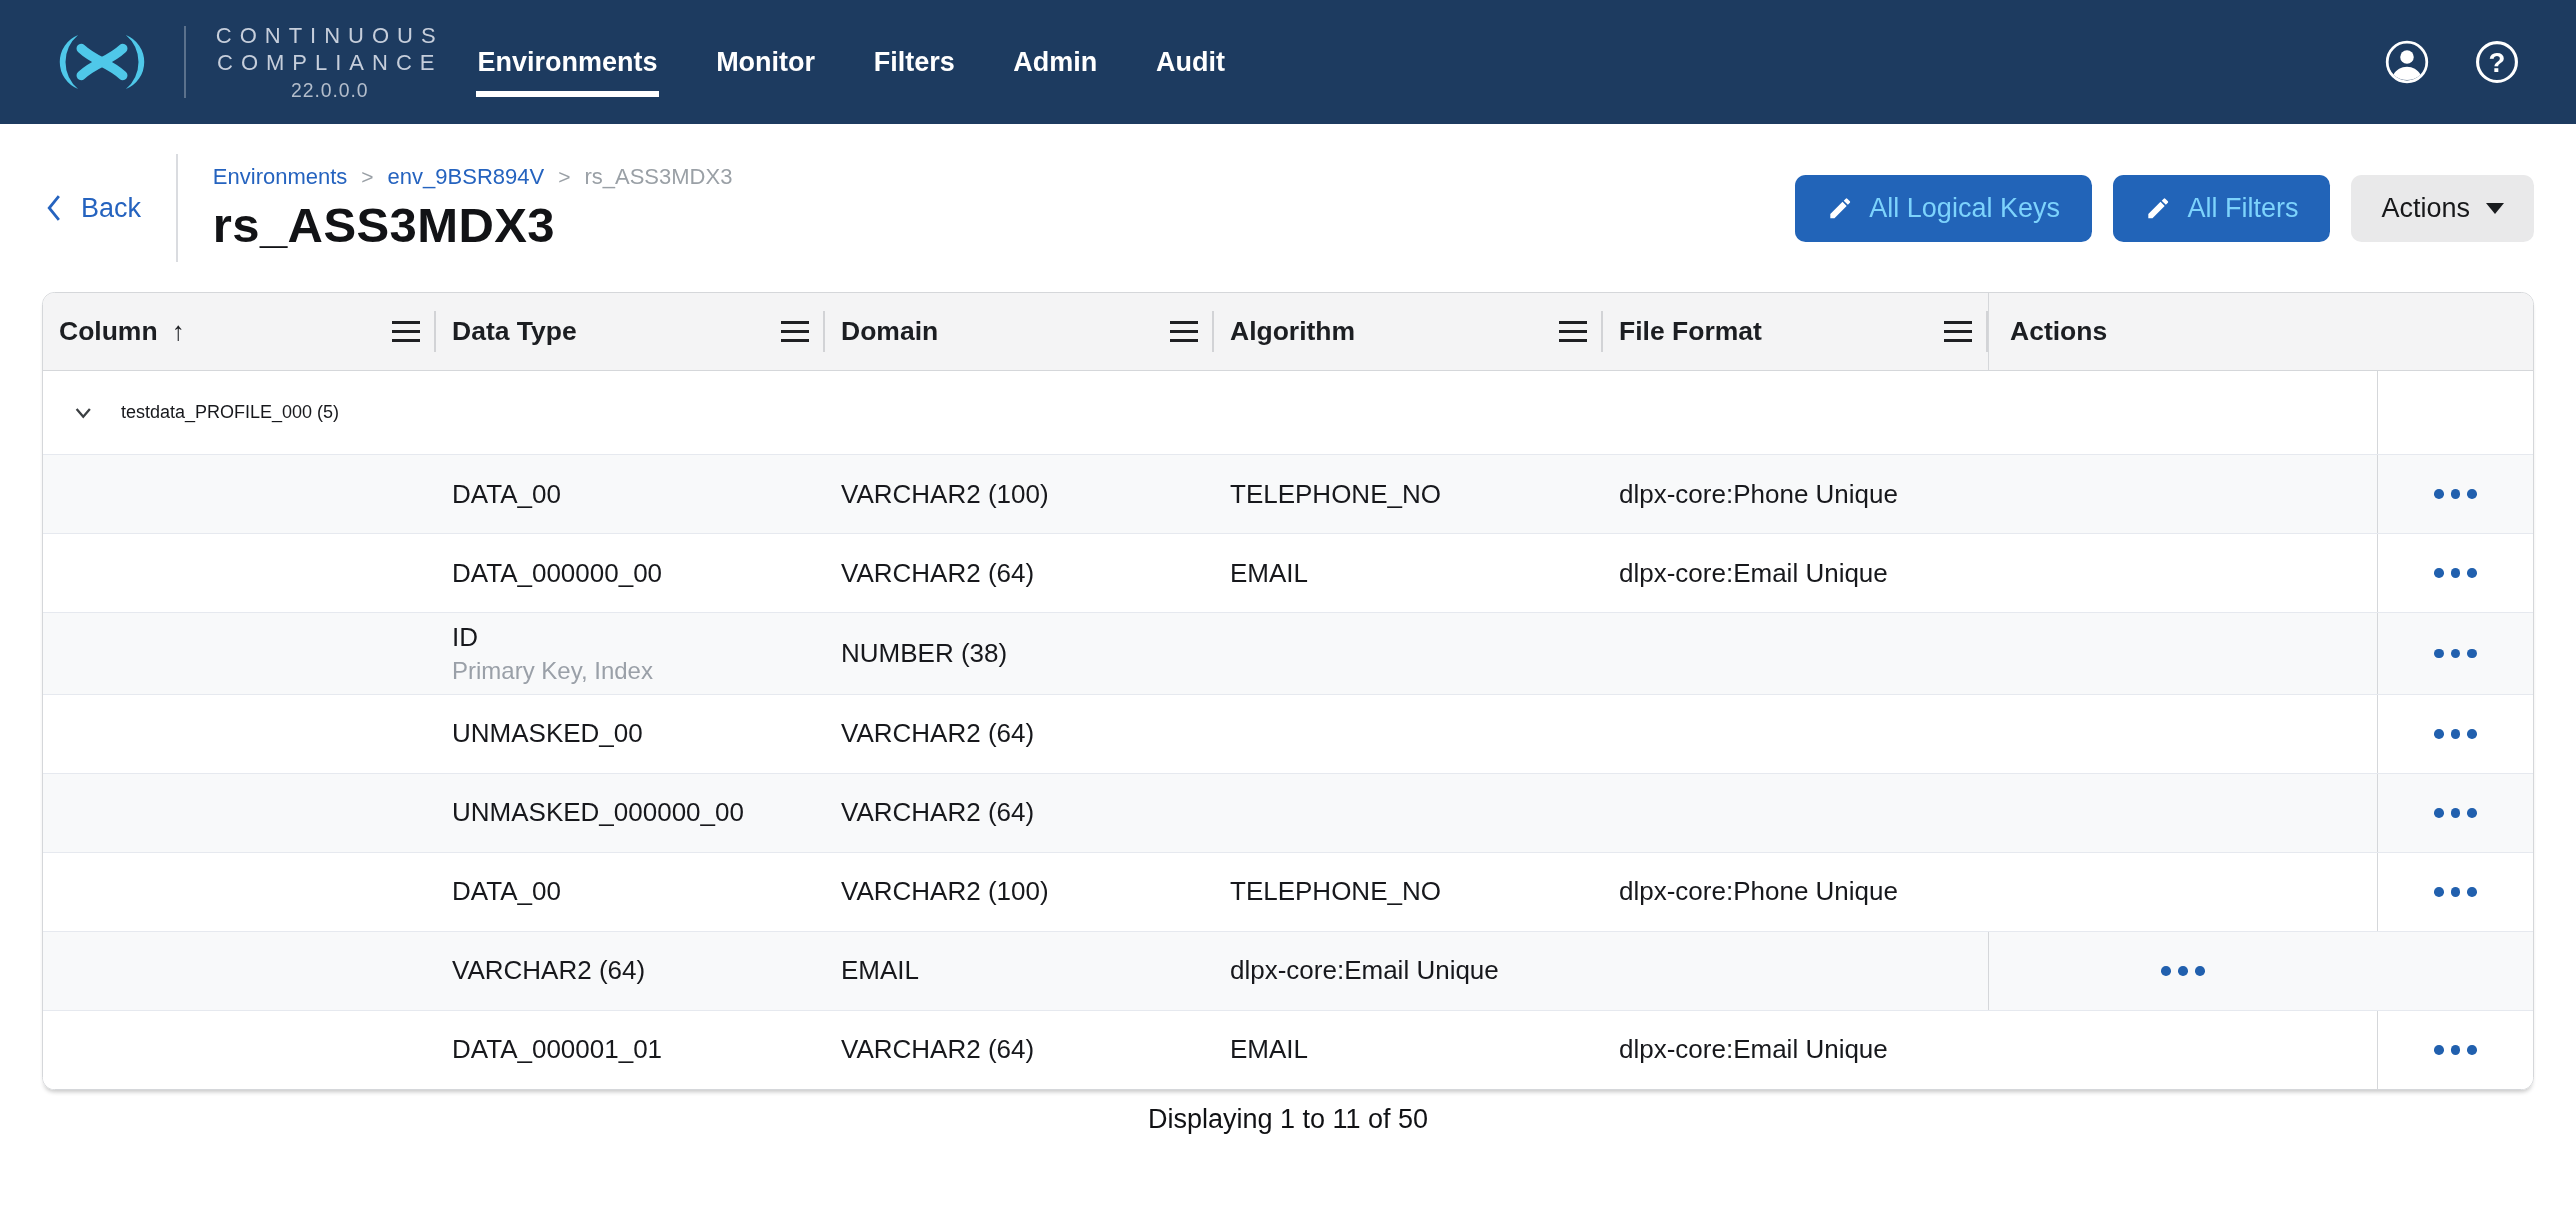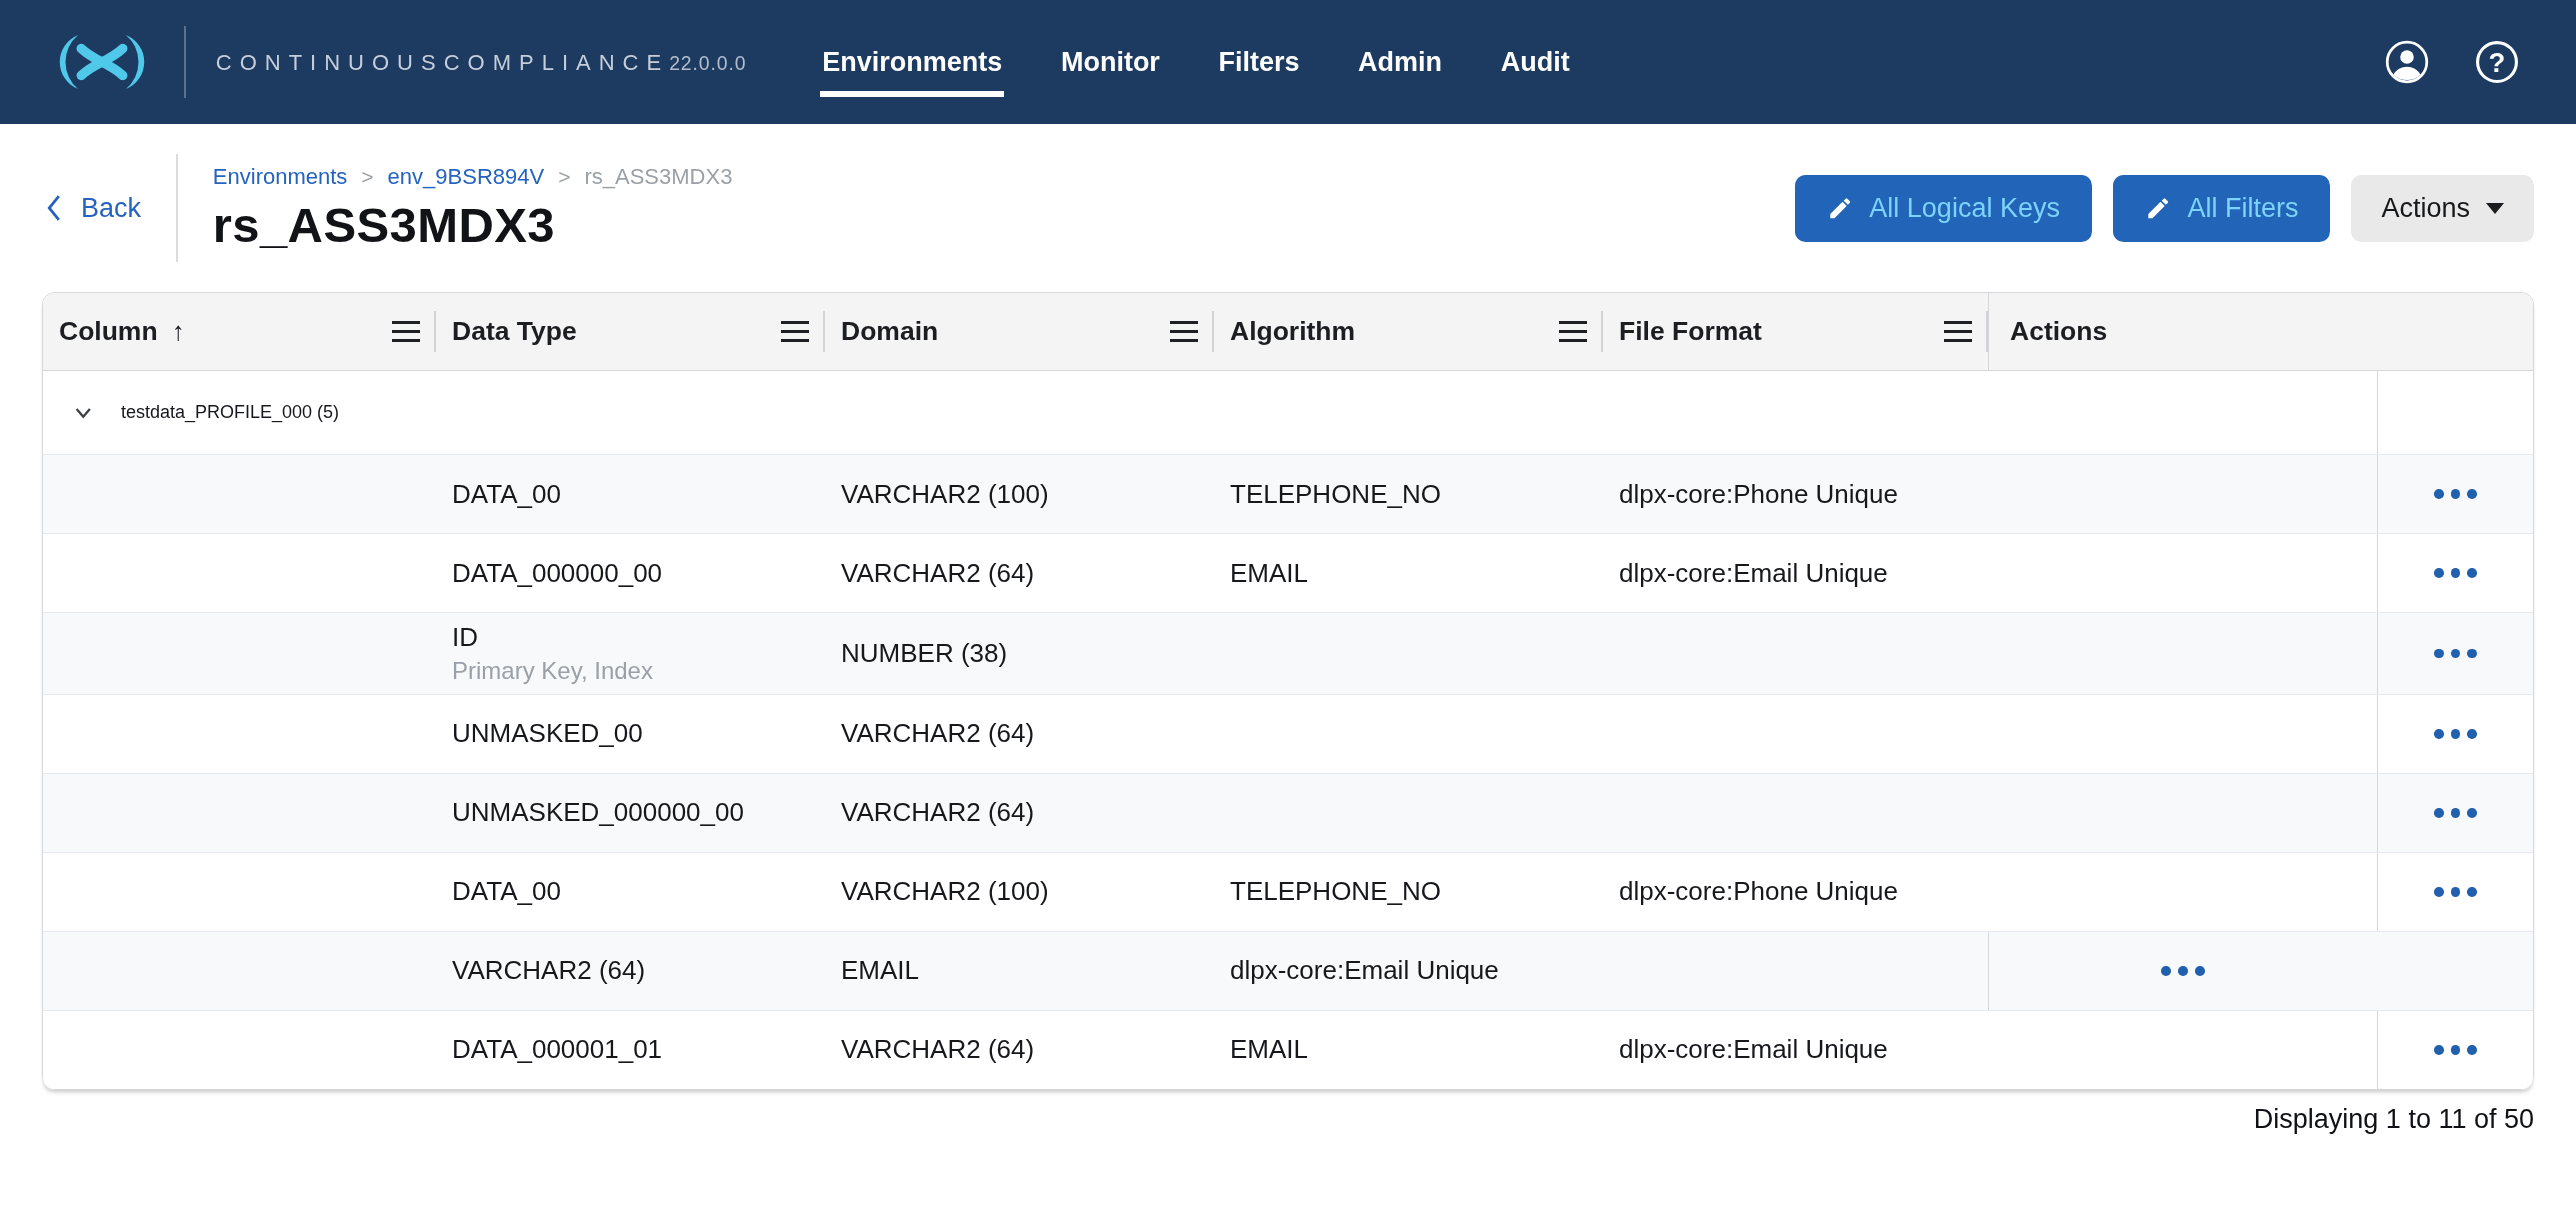--- a/index.html
+++ b/index.html
@@ -4,21 +4,21 @@
 <style>
   * { margin:0; padding:0; box-sizing:border-box; }
   html,body { width:2576px; height:1222px; overflow:hidden;
     font-family:"Liberation Sans", sans-serif; background:#fff; }
 
   
   .navbar { height:124px; background:var(--navbar-bg); display:flex; align-items:center;
     padding:0 57px 0 50px; }
   .logo-mark { width:104px; height:72px; flex:0 0 auto; }
   .logo-divider { width:1.8px; height:72px; background:rgba(255,255,255,.28); margin:0 30px; }
-  .logo-text { display:flex; flex-direction:row; align-items:center; margin-right:74px; }
+  .logo-text { display:flex; flex-direction:column; align-items:center; margin-right:32px; }
   .logo-line { font-size:22px; letter-spacing:8px; color:#c6cedb; line-height:27px; white-space:nowrap; }
   .logo-version { font-size:19.4px; color:#b3bdcb; margin-top:3.5px; letter-spacing:0.9px; }
   .nav-items { display:flex; align-items:center; gap:55px; }
   .nav-item { color:#fff; font-size:27px; font-weight:700; position:relative; cursor:pointer;
     padding:8.8px 1.8px; white-space:nowrap; }
   .nav-item.active::after { content:""; position:absolute; left:0; right:0; bottom:-10.6px;
     height:6.2px; background:#fff; }
   .nav-right { margin-left:auto; display:flex; align-items:center; gap:46px; }
   .nav-icon { width:44px; height:44px; cursor:pointer; }
 
@@ -64,21 +64,21 @@
     padding:8.8px 8.8px 8.8px 16px; font-size:26px; color:#17181c; }
   .td-sub { font-size:24px; color:#9aa0a8; margin-top:4.4px; }
   .group-cell { grid-column:1 / 7; min-height:83px; display:flex; align-items:center;
     gap:25px; padding-left:26.5px; font-size:18px; color:#17181c; cursor:pointer; }
   .group-chevron { width:26.5px; height:26.5px; flex:0 0 auto; }
   .td-actions { border-left:0.9px solid var(--card-border); display:flex; align-items:center;
     justify-content:center; min-height:78px; }
   .dots-btn { background:none; border:none; display:flex; gap:7px; cursor:pointer; padding:12.4px; }
   .dot { width:9.7px; height:9.7px; border-radius:50%; background:var(--dots-blue); }
 
-  .table-footer { margin:14px 42px 0; text-align:right; font-size:27px; color:#101114; }
+  .table-footer { margin:14px 42px 0; text-align:center; font-size:27px; color:#101114; }
 </style>
 </head>
 <body>
 
 <header class="navbar">
   <svg class="logo-mark" viewBox="0 0 100 60">
     <path d="M27 4 A28 28 0 0 0 27 56 A34 34 0 0 1 27 4 Z" fill="var(--logo-cyan)"></path>
     <path d="M73 4 A28 28 0 0 1 73 56 A34 34 0 0 0 73 4 Z" fill="var(--logo-cyan)"></path>
     <path d="M30 17 C44 30 56 30 70 43" stroke="var(--logo-cyan)" stroke-width="9" stroke-linecap="round" fill="none"></path>
     <path d="M70 17 C56 30 44 30 30 43" stroke="var(--logo-cyan)" stroke-width="9" stroke-linecap="round" fill="none"></path>

